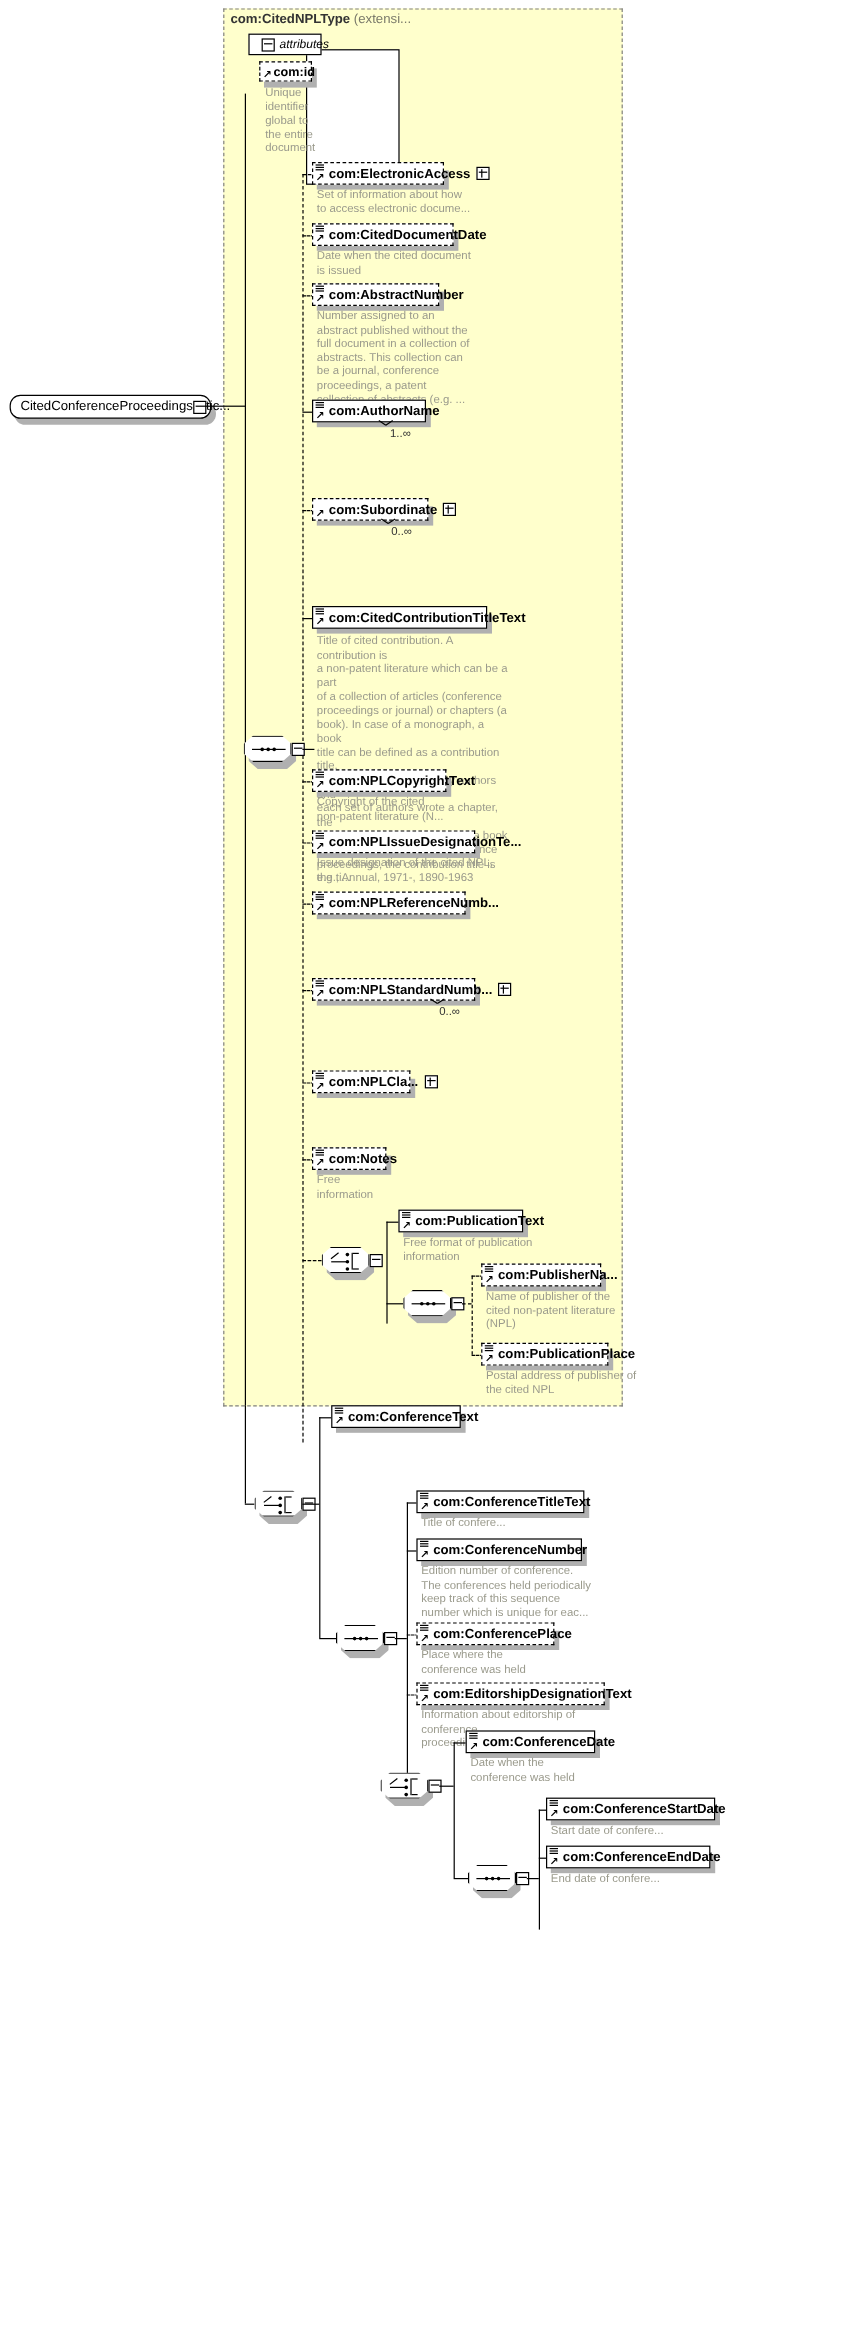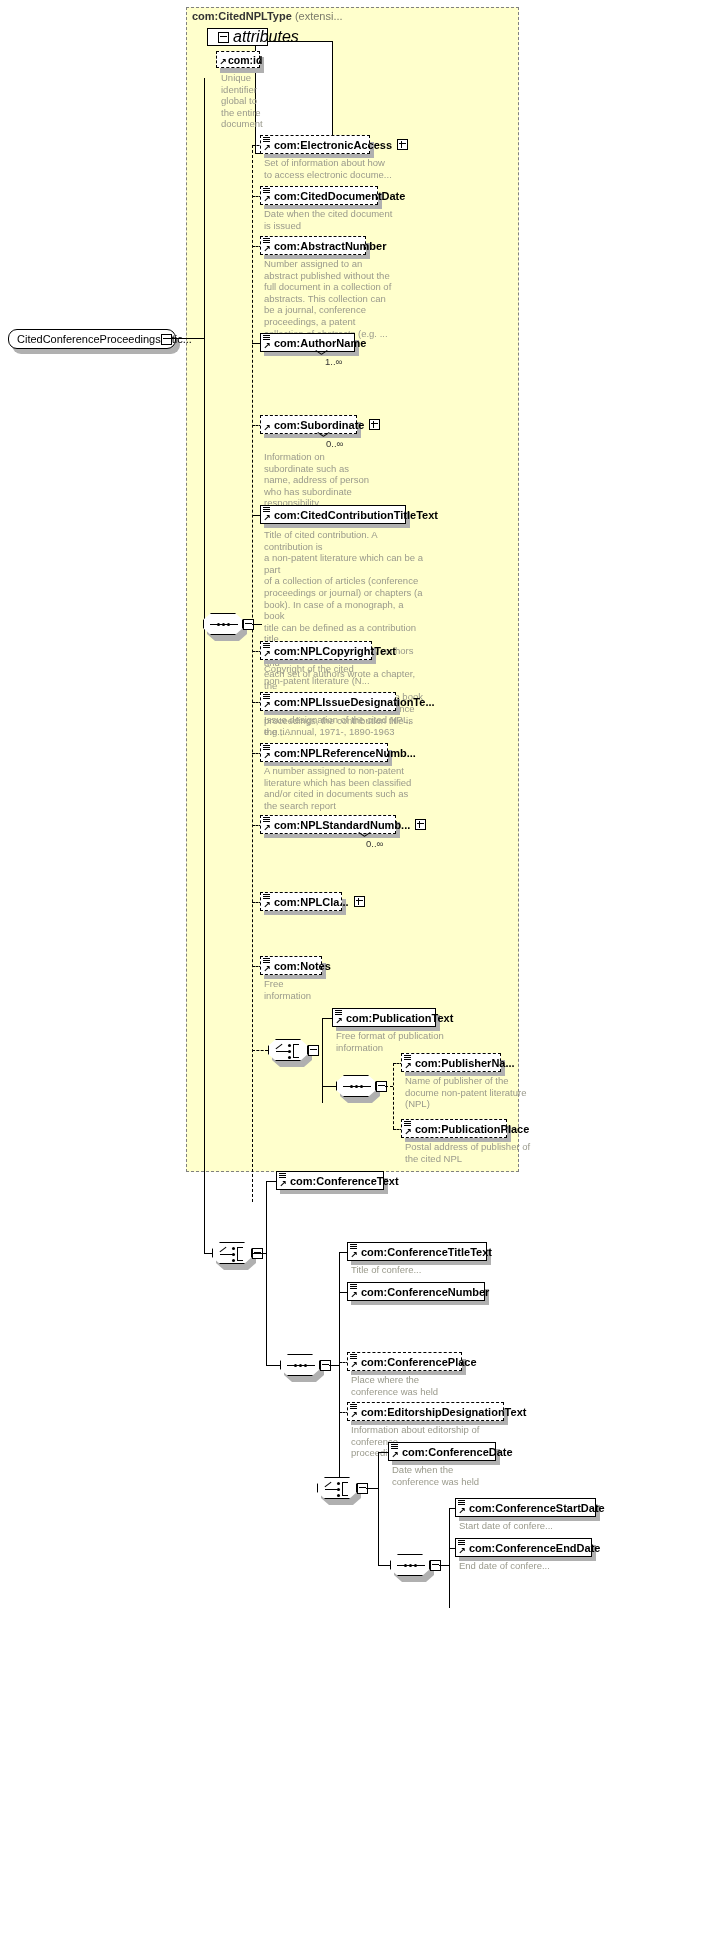--- a/index.html
+++ b/index.html
@@ -22,21 +22,21 @@
   .typebox-label .soft{font-weight:normal;color:#7a7a6a;}
 
   
   .attrbox{
     position:absolute;background:#ffffff;border:1px solid #000000;
     box-sizing:border-box;
   }
   .attrhdr{
     position:absolute;background:#ffffff;border:1px solid #000000;
     box-sizing:border-box;display:flex;align-items:center;gap:4px;
-    padding:0 5px;font-size:16px;font-style:italic;color:#000;white-space:nowrap;
+    padding:0 5px;font-size:10px;font-style:italic;color:#000;white-space:nowrap;
   }
 
   
   .node{
     position:absolute;box-sizing:border-box;background:#ffffff;
     display:flex;align-items:center;white-space:nowrap;
     font-size:11px;font-weight:bold;color:#000000;
     padding:0 6px 0 13px;height:19px;
   }
   .node.solid{border:1px solid #000000;}
@@ -223,25 +223,20 @@
 
   <div class="dl h" style="left:252px;top:425px;width:10px;"></div>
   <div class="nodeshadow" style="left:264px;top:422px;width:97px;height:16px;"></div>
   <div class="node dashed" style="left:260px;top:415px;width:97px;">
     <span class="glyph-arrow">↗</span>
     <span>com:Subordinate</span>
     <span class="expander plus"></span>
   </div>
   <div class="chev" style="left:318px;top:432px;"></div>
   <div class="card" style="left:326px;top:438px;">0..∞</div>
-  <div class="doc" style="left:264px;top:451px;width:125px;">Information on
-subordinate such as
-name, address of person
-who has subordinate
-responsibility</div>
 
   <div class="ln h" style="left:252px;top:515px;width:10px;"></div>
   <div class="nodeshadow" style="left:264px;top:512px;width:146px;height:16px;"></div>
   <div class="node solid" style="left:260px;top:505px;width:146px;">
     <span class="glyph-lines">
         <i></i>
         <i></i>
         <i></i>
       </span>
     <span class="glyph-arrow">↗</span>
@@ -303,24 +298,20 @@
   <div class="nodeshadow" style="left:264px;top:750px;width:128px;height:16px;"></div>
   <div class="node dashed" style="left:260px;top:743px;width:128px;">
     <span class="glyph-lines">
         <i></i>
         <i></i>
         <i></i>
       </span>
     <span class="glyph-arrow">↗</span>
     <span>com:NPLReferenceNumb...</span>
   </div>
-  <div class="doc" style="left:264px;top:765px;width:150px;">A number assigned to non-patent
-literature which has been classified
-and/or cited in documents such as
-the search report</div>
 
   <div class="dl h" style="left:252px;top:825px;width:10px;"></div>
   <div class="nodeshadow" style="left:264px;top:822px;width:136px;height:16px;"></div>
   <div class="node dashed" style="left:260px;top:815px;width:136px;">
     <span class="glyph-lines">
         <i></i>
         <i></i>
         <i></i>
       </span>
     <span class="glyph-arrow">↗</span>
@@ -409,21 +400,21 @@
   <div class="node dashed" style="left:401px;top:1053px;width:100px;">
     <span class="glyph-lines">
         <i></i>
         <i></i>
         <i></i>
       </span>
     <span class="glyph-arrow">↗</span>
     <span>com:PublisherNa...</span>
   </div>
   <div class="doc" style="left:405px;top:1075px;width:150px;">Name of publisher of the
-docume non-patent literature
+cited non-patent literature
 (NPL)</div>
 
   <div class="dl h" style="left:393px;top:1129px;width:10px;"></div>
   <div class="nodeshadow" style="left:405px;top:1126px;width:106px;height:16px;"></div>
   <div class="node dashed" style="left:401px;top:1119px;width:106px;">
     <span class="glyph-lines">
         <i></i>
         <i></i>
         <i></i>
       </span>
@@ -496,20 +487,24 @@
   <div class="nodeshadow" style="left:351px;top:1289px;width:138px;height:16px;"></div>
   <div class="node solid" style="left:347px;top:1282px;width:138px;">
     <span class="glyph-lines">
         <i></i>
         <i></i>
         <i></i>
       </span>
     <span class="glyph-arrow">↗</span>
     <span>com:ConferenceNumber</span>
   </div>
+  <div class="doc" style="left:351px;top:1304px;width:165px;">Edition number of conference.
+The conferences held periodically
+keep track of this sequence
+number which is unique for eac...</div>
 
   <div class="dl h" style="left:339px;top:1362px;width:10px;"></div>
   <div class="nodeshadow" style="left:351px;top:1359px;width:115px;height:16px;"></div>
   <div class="node dashed" style="left:347px;top:1352px;width:115px;">
     <span class="glyph-lines">
         <i></i>
         <i></i>
         <i></i>
       </span>
     <span class="glyph-arrow">↗</span>

